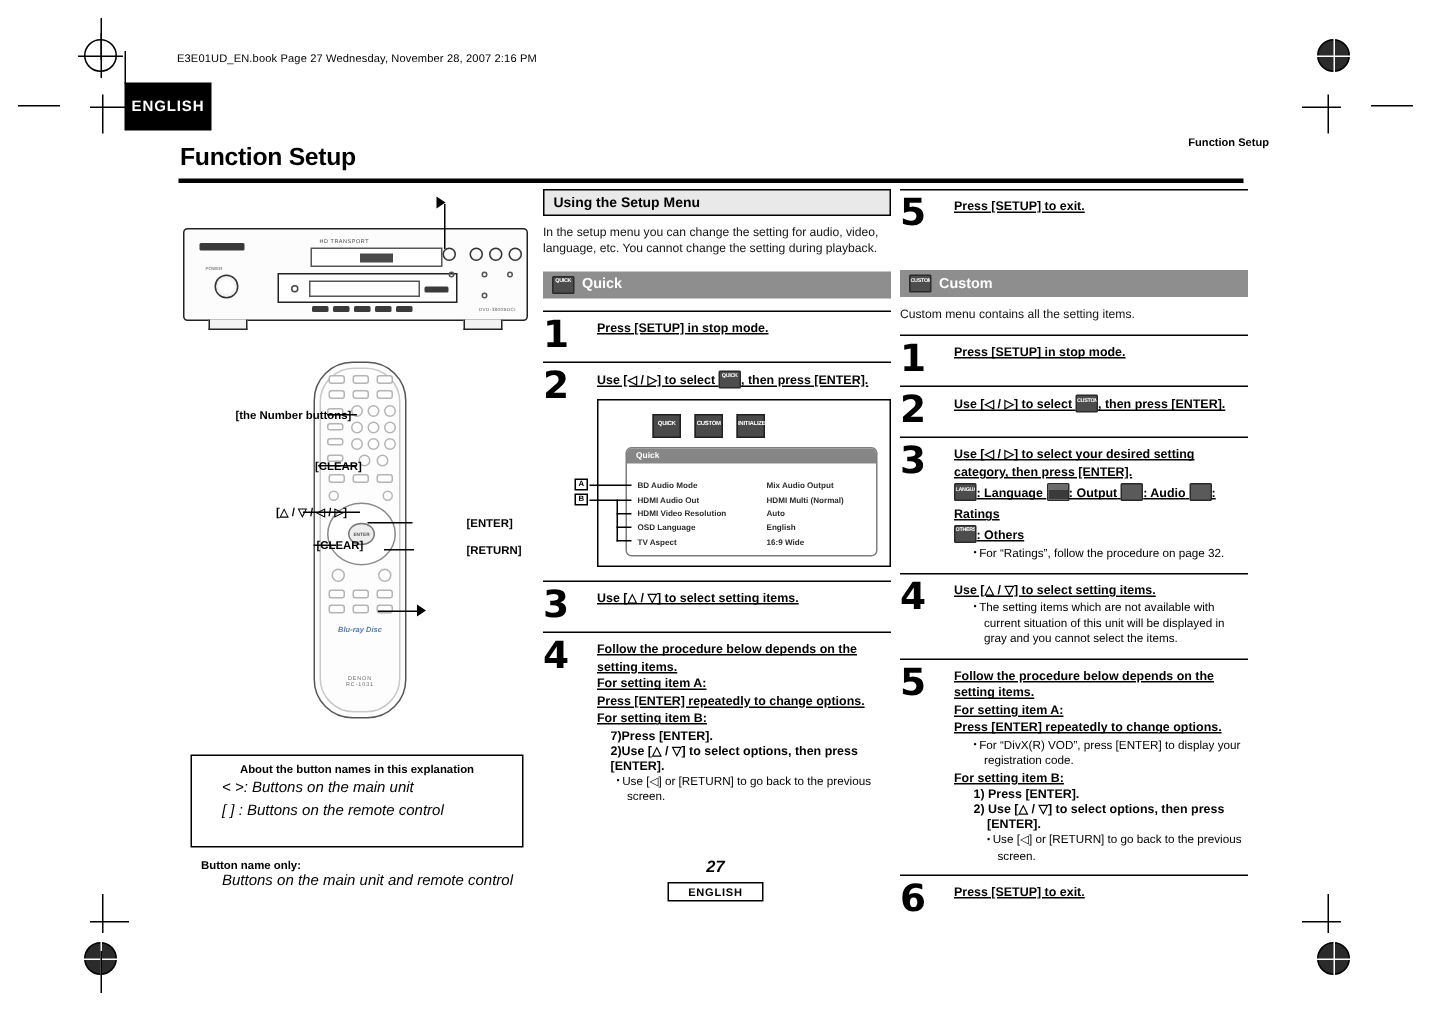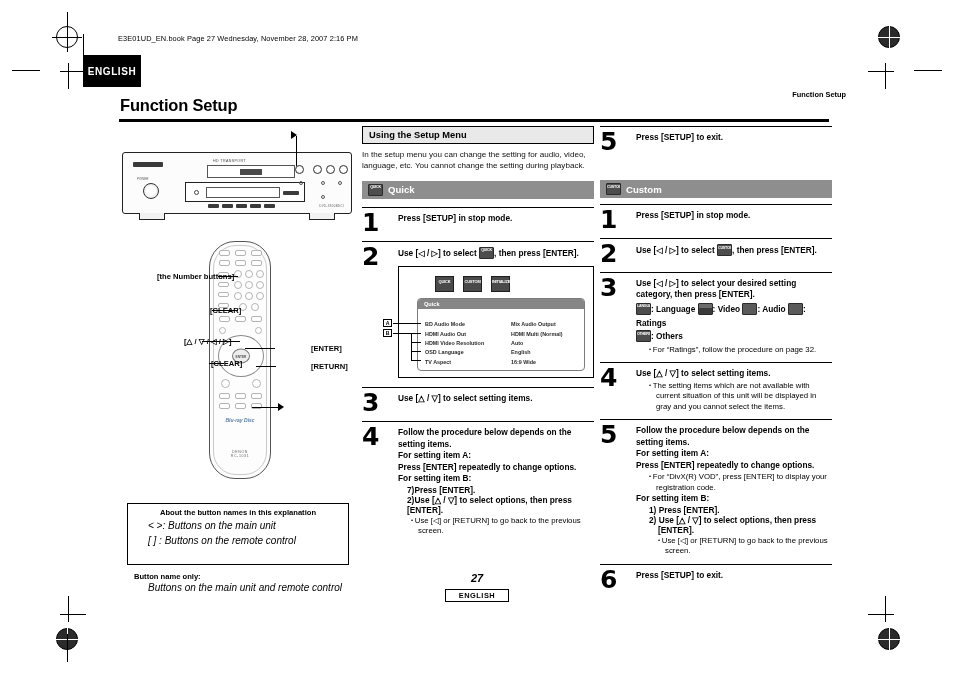--- a/index.html
+++ b/index.html
@@ -147,20 +147,21 @@
     left: 0; top: 2px;
     font-size: 25px;
     font-weight: bold;
     line-height: 1;
     font-family: "DejaVu Sans", sans-serif;
   }
   .step-txt {
     font-size: 8.3px;
     font-weight: bold;
     line-height: 1.38;
+    text-decoration: underline;
   }
   .note {
     font-size: 7.8px;
     font-weight: normal;
     line-height: 1.35;
     padding-left: 8px;
     text-indent: -7px;
     margin-top: 1px;
   }
   .note::before { content: "• "; font-size: 6px; vertical-align: 1px; }
@@ -640,40 +641,41 @@
     <div class="step-num">5</div>
     <div class="step-txt">Press [SETUP] to exit.</div>
   </div>
 
   <div class="sub-band" style="margin-top:20px;">
     <span class="mi">
         <span>CUSTOM</span>
       </span>
     <span>Custom</span>
   </div>
+  <div class="body-txt" style="margin-bottom:8px;">Custom menu contains all the setting items.</div>
 
   <div class="step">
     <div class="step-num">1</div>
     <div class="step-txt">Press [SETUP] in stop mode.</div>
   </div>
 
   <div class="step">
     <div class="step-num">2</div>
     <div class="step-txt">
       <span>Use [◁ / ▷] to select</span>
       <span class="mi"><span>CUSTOM</span></span><span>, then press [ENTER].</span>
     </div>
   </div>
 
   <div class="step">
     <div class="step-num">3</div>
     <div class="step-txt">Use [◁ / ▷] to select your desired setting category, then press [ENTER].</div>
     <div class="step-txt" style="margin-top:2px; line-height:1.65;">
       <span class="mi"><span>LANGUAGE</span></span><span>: Language</span>
-      <span class="mi video"></span><span>: Video</span>
+      <span class="mi video"></span><span>: Output</span>
       <span class="mi audio"></span><span>: Audio</span>
       <span class="mi ratings"></span><span>: Ratings</span><br>
       <span class="mi"><span>OTHERS</span></span><span>: Others</span>
     </div>
     <div class="note indent-note">For “Ratings”, follow the procedure on page 32.</div>
   </div>
 
   <div class="step">
     <div class="step-num">4</div>
     <div class="step-txt">Use [△ / ▽] to select setting items.</div>

